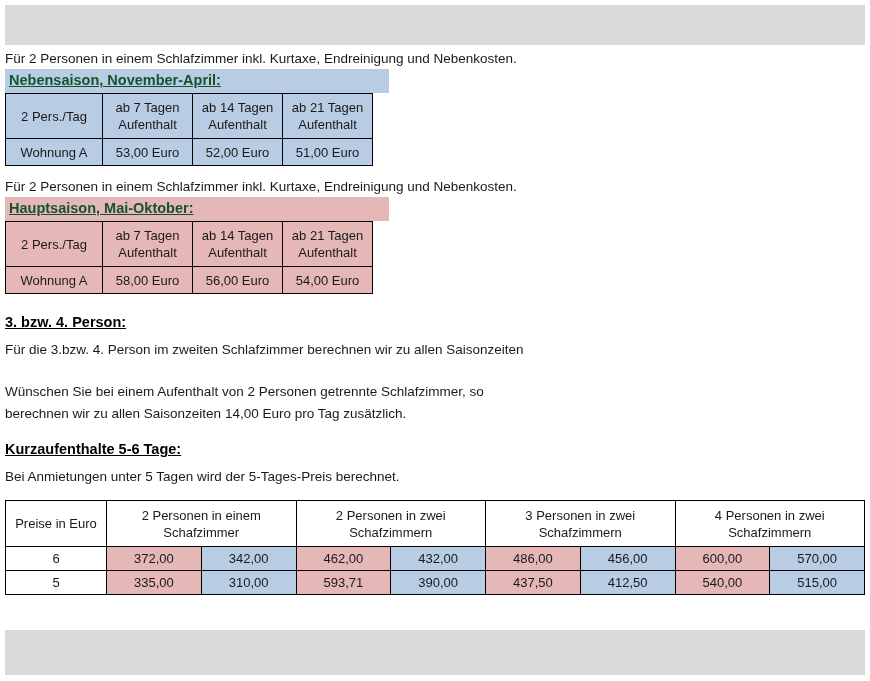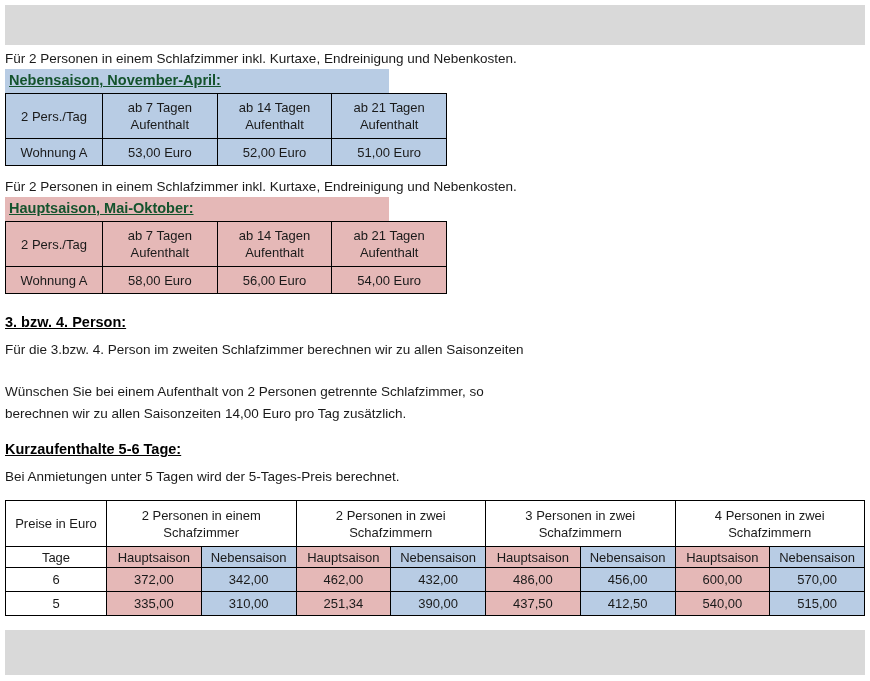--- a/index.html
+++ b/index.html
@@ -68,21 +68,21 @@
     text-decoration: underline;
     color: #14532d;
     padding: 2px 4px 3px 4px;
     line-height: 19px;
     box-sizing: border-box;
     white-space: nowrap;
   }
 
   table.season {
     border-collapse: collapse;
-    width: 442px;
+    width: 368px;
     table-layout: fixed;
     font-size: 13px;
   }
   table.season td {
     border: 1px solid #000000;
     text-align: center;
     vertical-align: middle;
     padding: 2px 2px;
     line-height: 17px;
     color: #1a1a1a;
@@ -223,49 +223,38 @@
         <span>Schafzimmern</span>
       </th>
       <th colspan="2">
         <span>3 Personen in zwei</span><br>
         <span>Schafzimmern</span>
       </th>
       <th colspan="2">
         <span>4 Personen in zwei</span><br>
         <span>Schafzimmern</span>
       </th>
-    </tr>
-    <tr class="sub-head">
-          <th class="firstcol">Tage</th>
-      <th class="pink">Hauptsaison</th>
-      <th class="blue">Nebensaison</th>
-      <th class="pink">Hauptsaison</th>
-      <th class="blue">Nebensaison</th>
-      <th class="pink">Hauptsaison</th>
-      <th class="blue">Nebensaison</th>
-      <th class="pink">Hauptsaison</th>
-      <th class="blue">Nebensaison</th>
     </tr>
 
     <tr class="data-row">
       <td class="firstcol">6</td>
       <td class="pink">372,00</td>
       <td class="blue">342,00</td>
       <td class="pink">462,00</td>
       <td class="blue">432,00</td>
       <td class="pink">486,00</td>
       <td class="blue">456,00</td>
       <td class="pink">600,00</td>
       <td class="blue">570,00</td>
     </tr>
     <tr class="data-row">
       <td class="firstcol">5</td>
       <td class="pink">335,00</td>
       <td class="blue">310,00</td>
-      <td class="pink">251,34</td>
+      <td class="pink">593,71</td>
       <td class="blue">390,00</td>
       <td class="pink">437,50</td>
       <td class="blue">412,50</td>
       <td class="pink">540,00</td>
       <td class="blue">515,00</td>
     </tr>
   </tbody>
     </table>
 
 </div>

